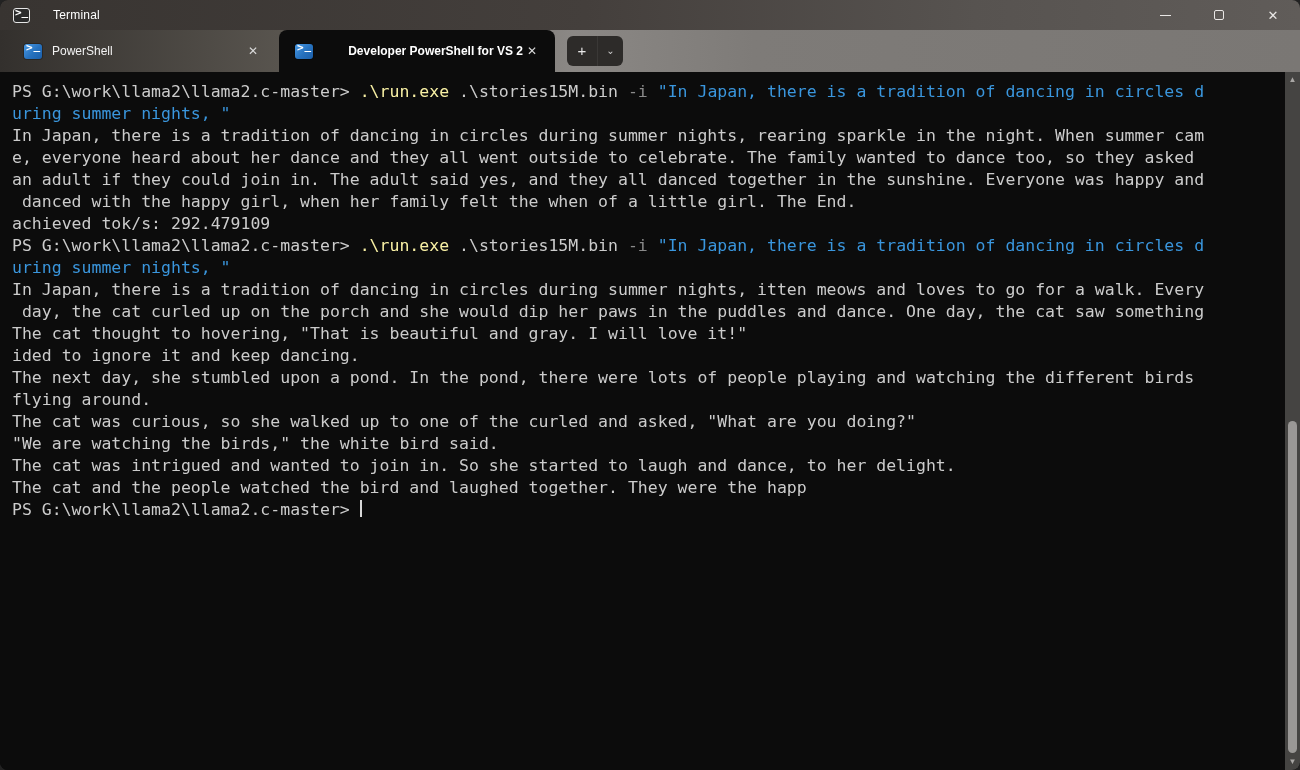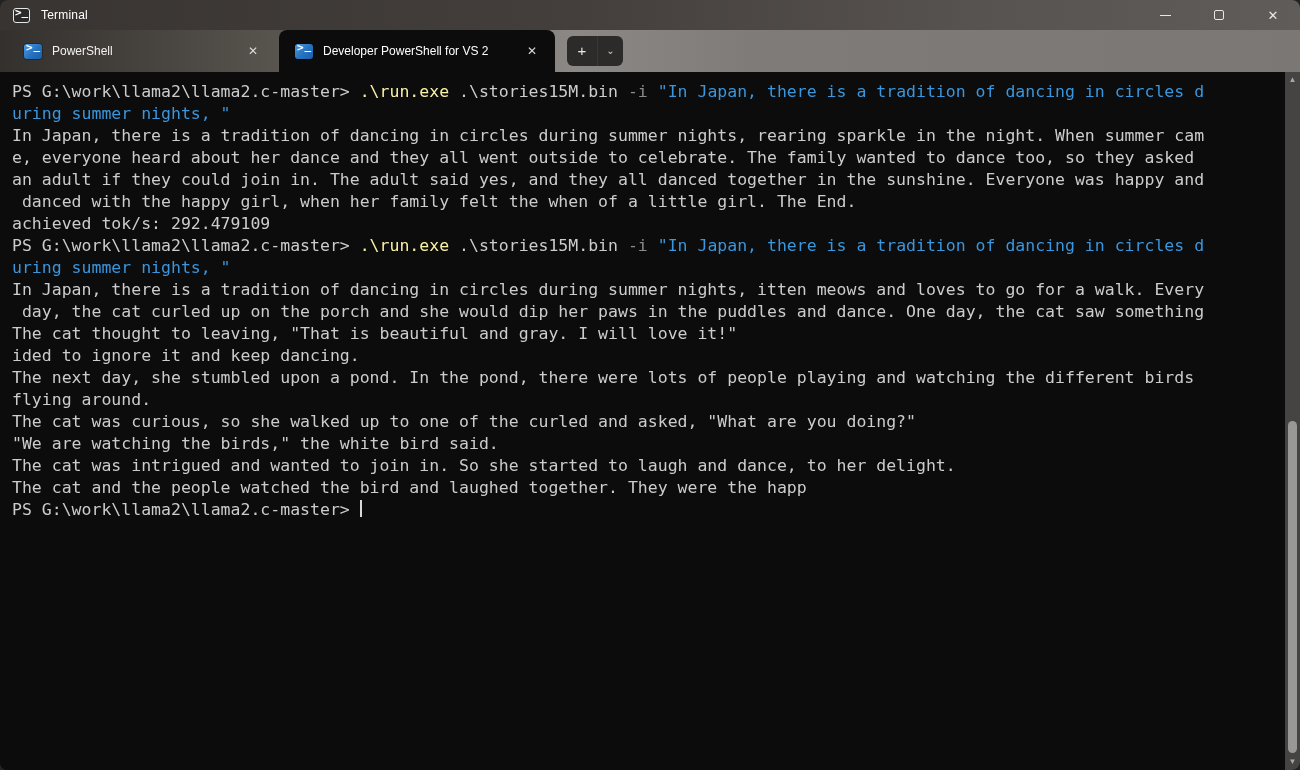--- a/index.html
+++ b/index.html
@@ -13,21 +13,21 @@
   .titlebar {
     height:30px; display:flex; align-items:center;
     background:linear-gradient(90deg,#383431 0%,#443f3c 45%,#575350 75%,#605c59 100%);
   }
   .app-icon {
     width:17px; height:15px; margin-left:13px; position:relative;
     background:#2b2b2b; border:1px solid #e6e6e6; border-radius:3px;
   }
   .app-icon .glyph-caret { position:absolute; left:1px; top:-3px; color:#fff; font:bold 11px "DejaVu Sans Mono",monospace; }
   .app-icon .glyph-underscore { position:absolute; right:1px; top:-4px; color:#fff; font:bold 11px "DejaVu Sans Mono",monospace; }
-  .title-text { color:#ffffff; font-size:12px; margin-left:11px; letter-spacing:.2px; }
+  .title-text { color:#ffffff; font-size:12px; margin-left:23px; letter-spacing:.2px; }
   .caption { margin-left:auto; display:flex; height:30px; }
   .cap-btn { width:54px; height:30px; display:flex; align-items:center; justify-content:center; cursor:default; }
   .min-glyph { width:11px; height:1px; background:#e9e7e5; }
   .max-glyph { width:10px; height:10px; border:1px solid #e9e7e5; border-radius:2px; }
   .close-glyph { color:#e9e7e5; font-size:13px; line-height:13px; }
   
   .tabbar {
     height:42px; display:flex; align-items:stretch; position:relative;
     background:linear-gradient(90deg,#33302d 0%,#59554f 22%,#8b8885 44%,#7e7b78 58%,#7a7774 100%);
   }
@@ -38,21 +38,21 @@
     border-radius:8px 8px 0 0; margin-left:3px;
   }
   .ps-icon {
     width:18px; height:15px; border-radius:3px; position:relative; flex:0 0 auto;
     background:linear-gradient(135deg,#4a9be6 0%,#2671be 55%,#1b5fab 100%);
     box-shadow:0 0 0 1px rgba(0,0,0,.25);
   }
   .ps-icon .glyph-caret { position:absolute; left:2px; top:-3px; color:#fff; font:bold 11px "DejaVu Sans Mono",monospace; }
   .ps-icon .glyph-underscore { position:absolute; right:2px; top:-5px; color:#fff; font:bold 11px "DejaVu Sans Mono",monospace; }
   .tab-label { color:#f2f2f2; font-size:12px; margin-left:10px; flex:1; white-space:nowrap; overflow:hidden; }
-  .tab-active .tab-label { font-weight:normal; color:#ffffff; }
+  .tab-active .tab-label { font-weight:bold; color:#ffffff;text-align:right; }
   .tab-close { color:#d9d9d9; font-size:12px; margin-right:14px; padding:2px 4px; }
   .newtab-group {
     align-self:center; margin-left:12px; height:30px;
     background:#2d2b29; border-radius:6px; display:flex; align-items:center; overflow:hidden;
   }
   .newtab-btn { width:30px; text-align:center; color:#e8e8e8; font-size:15px; line-height:30px; }
   .dropdown-btn { width:26px; text-align:center; color:#cfcfcf; font-size:10px; line-height:30px; border-left:1px solid #3a3836; }
   
   .term {
     position:absolute; top:72px; left:0; right:0; bottom:0;
@@ -128,21 +128,21 @@
       <div class="t-line"><span class="c-str">uring summer nights, "</span></div>
       <div class="t-line"><span class="c-def">In Japan, there is a tradition of dancing in circles during summer nights, rearing sparkle in the night. When summer cam</span></div>
       <div class="t-line"><span class="c-def">e, everyone heard about her dance and they all went outside to celebrate. The family wanted to dance too, so they asked</span></div>
       <div class="t-line"><span class="c-def">an adult if they could join in. The adult said yes, and they all danced together in the sunshine. Everyone was happy and</span></div>
       <div class="t-line"><span class="c-def"> danced with the happy girl, when her family felt the when of a little girl. The End.</span></div>
       <div class="t-line"><span class="c-def">achieved tok/s: 292.479109</span></div>
       <div class="t-line"><span class="c-def">PS G:\work\llama2\llama2.c-master&gt; </span><span class="c-cmd">.\run.exe</span><span class="c-def"> .\stories15M.bin </span><span class="c-param">-i</span><span class="c-str"> "In Japan, there is a tradition of dancing in circles d</span></div>
       <div class="t-line"><span class="c-str">uring summer nights, "</span></div>
       <div class="t-line"><span class="c-def">In Japan, there is a tradition of dancing in circles during summer nights, itten meows and loves to go for a walk. Every</span></div>
       <div class="t-line"><span class="c-def"> day, the cat curled up on the porch and she would dip her paws in the puddles and dance. One day, the cat saw something</span></div>
-      <div class="t-line"><span class="c-def">The cat thought to leaving, "That is beautiful and gray. I will love it!"</span></div>
+      <div class="t-line"><span class="c-def">The cat thought to hovering, "That is beautiful and gray. I will love it!"</span></div>
       <div class="t-line"><span class="c-def">ided to ignore it and keep dancing.</span></div>
       <div class="t-line"><span class="c-def">The next day, she stumbled upon a pond. In the pond, there were lots of people playing and watching the different birds</span></div>
       <div class="t-line"><span class="c-def">flying around.</span></div>
       <div class="t-line"><span class="c-def">The cat was curious, so she walked up to one of the curled and asked, "What are you doing?"</span></div>
       <div class="t-line"><span class="c-def">"We are watching the birds," the white bird said.</span></div>
       <div class="t-line"><span class="c-def">The cat was intrigued and wanted to join in. So she started to laugh and dance, to her delight.</span></div>
       <div class="t-line"><span class="c-def">The cat and the people watched the bird and laughed together. They were the happ</span></div>
       <div class="t-line"><span class="c-def">PS G:\work\llama2\llama2.c-master&gt; </span><span class="cursor"></span></div>
     </div>
 

